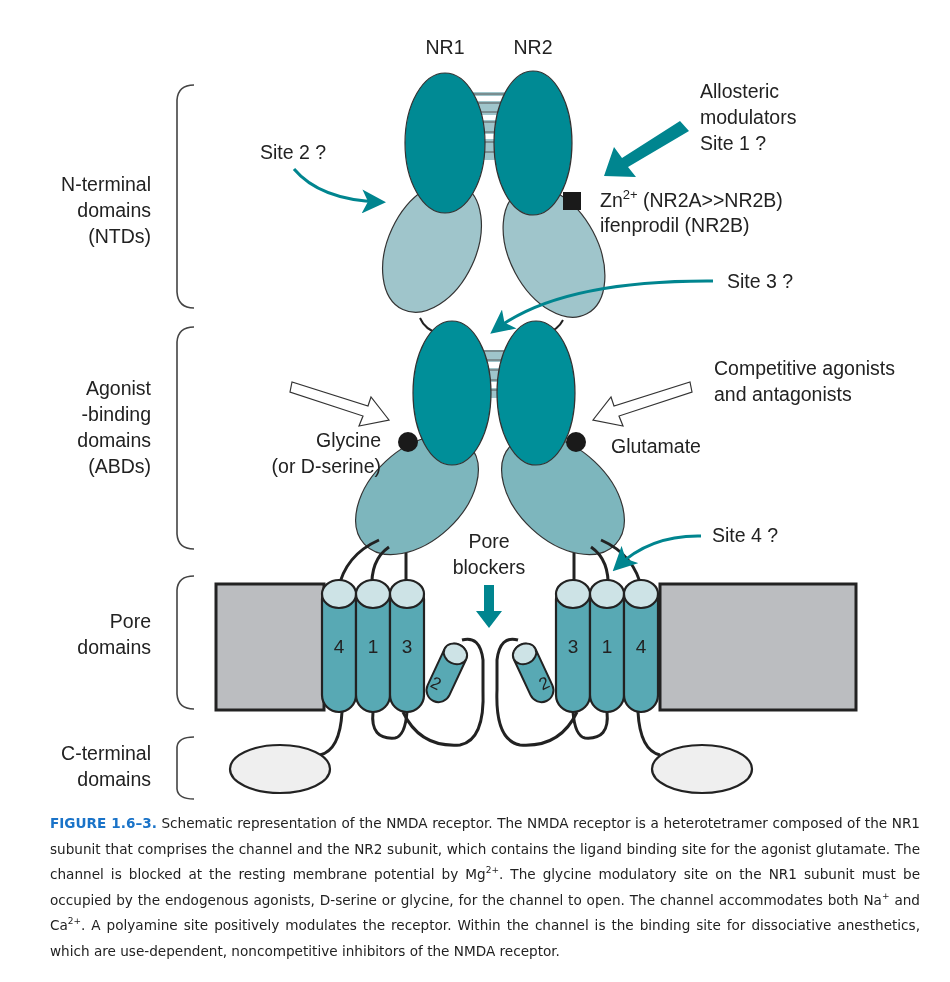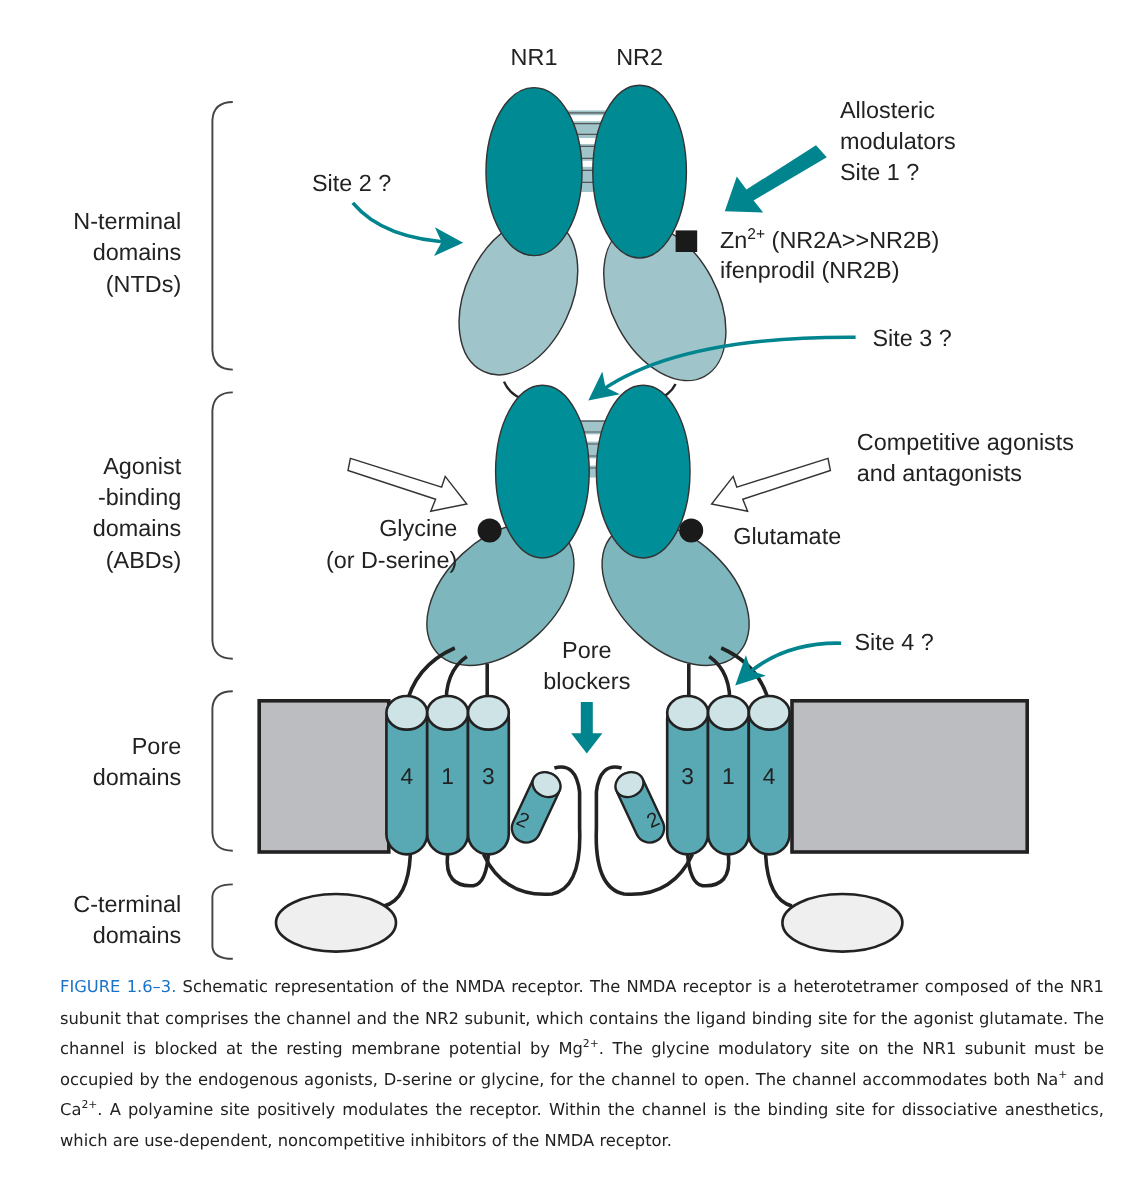--- a/index.html
+++ b/index.html
@@ -5,21 +5,21 @@
   html, body { margin: 0; padding: 0; background: #ffffff; }
   body { width: 950px; height: 982px; position: relative; overflow: hidden; font-family: "Liberation Sans", sans-serif; }
   #figure { position: absolute; left: 0; top: 0; width: 950px; height: 810px; }
   #figure text { font-family: "Liberation Sans", sans-serif; fill: #222; }
   .lbl { font-size: 19.5px; }
   .cap {
     position: absolute; left: 50px; top: 811px; width: 870px;
     font-family: "DejaVu Sans", sans-serif; font-size: 13.6px; line-height: 25.5px;
     color: #222; text-align: justify; text-align-last: left;
   }
-  .cap .fig-no { color: #1a73c8; font-weight: normal; }
+  .cap .fig-no { color: #1a73c8; font-weight: bold; }
   .cap sup { font-size: 9px; line-height: 0; vertical-align: super; }
 </style>
 </head>
 <body>
 
 <svg id="figure" viewBox="0 0 950 810" xmlns="http://www.w3.org/2000/svg">
   <defs>
     <marker id="tealHead" markerWidth="8" markerHeight="8" refX="6" refY="4" orient="auto" markerUnits="strokeWidth">
       <path d="M0,0 L8,4 L0,8 L2,4 Z" fill="#00858f"></path>
     </marker>

